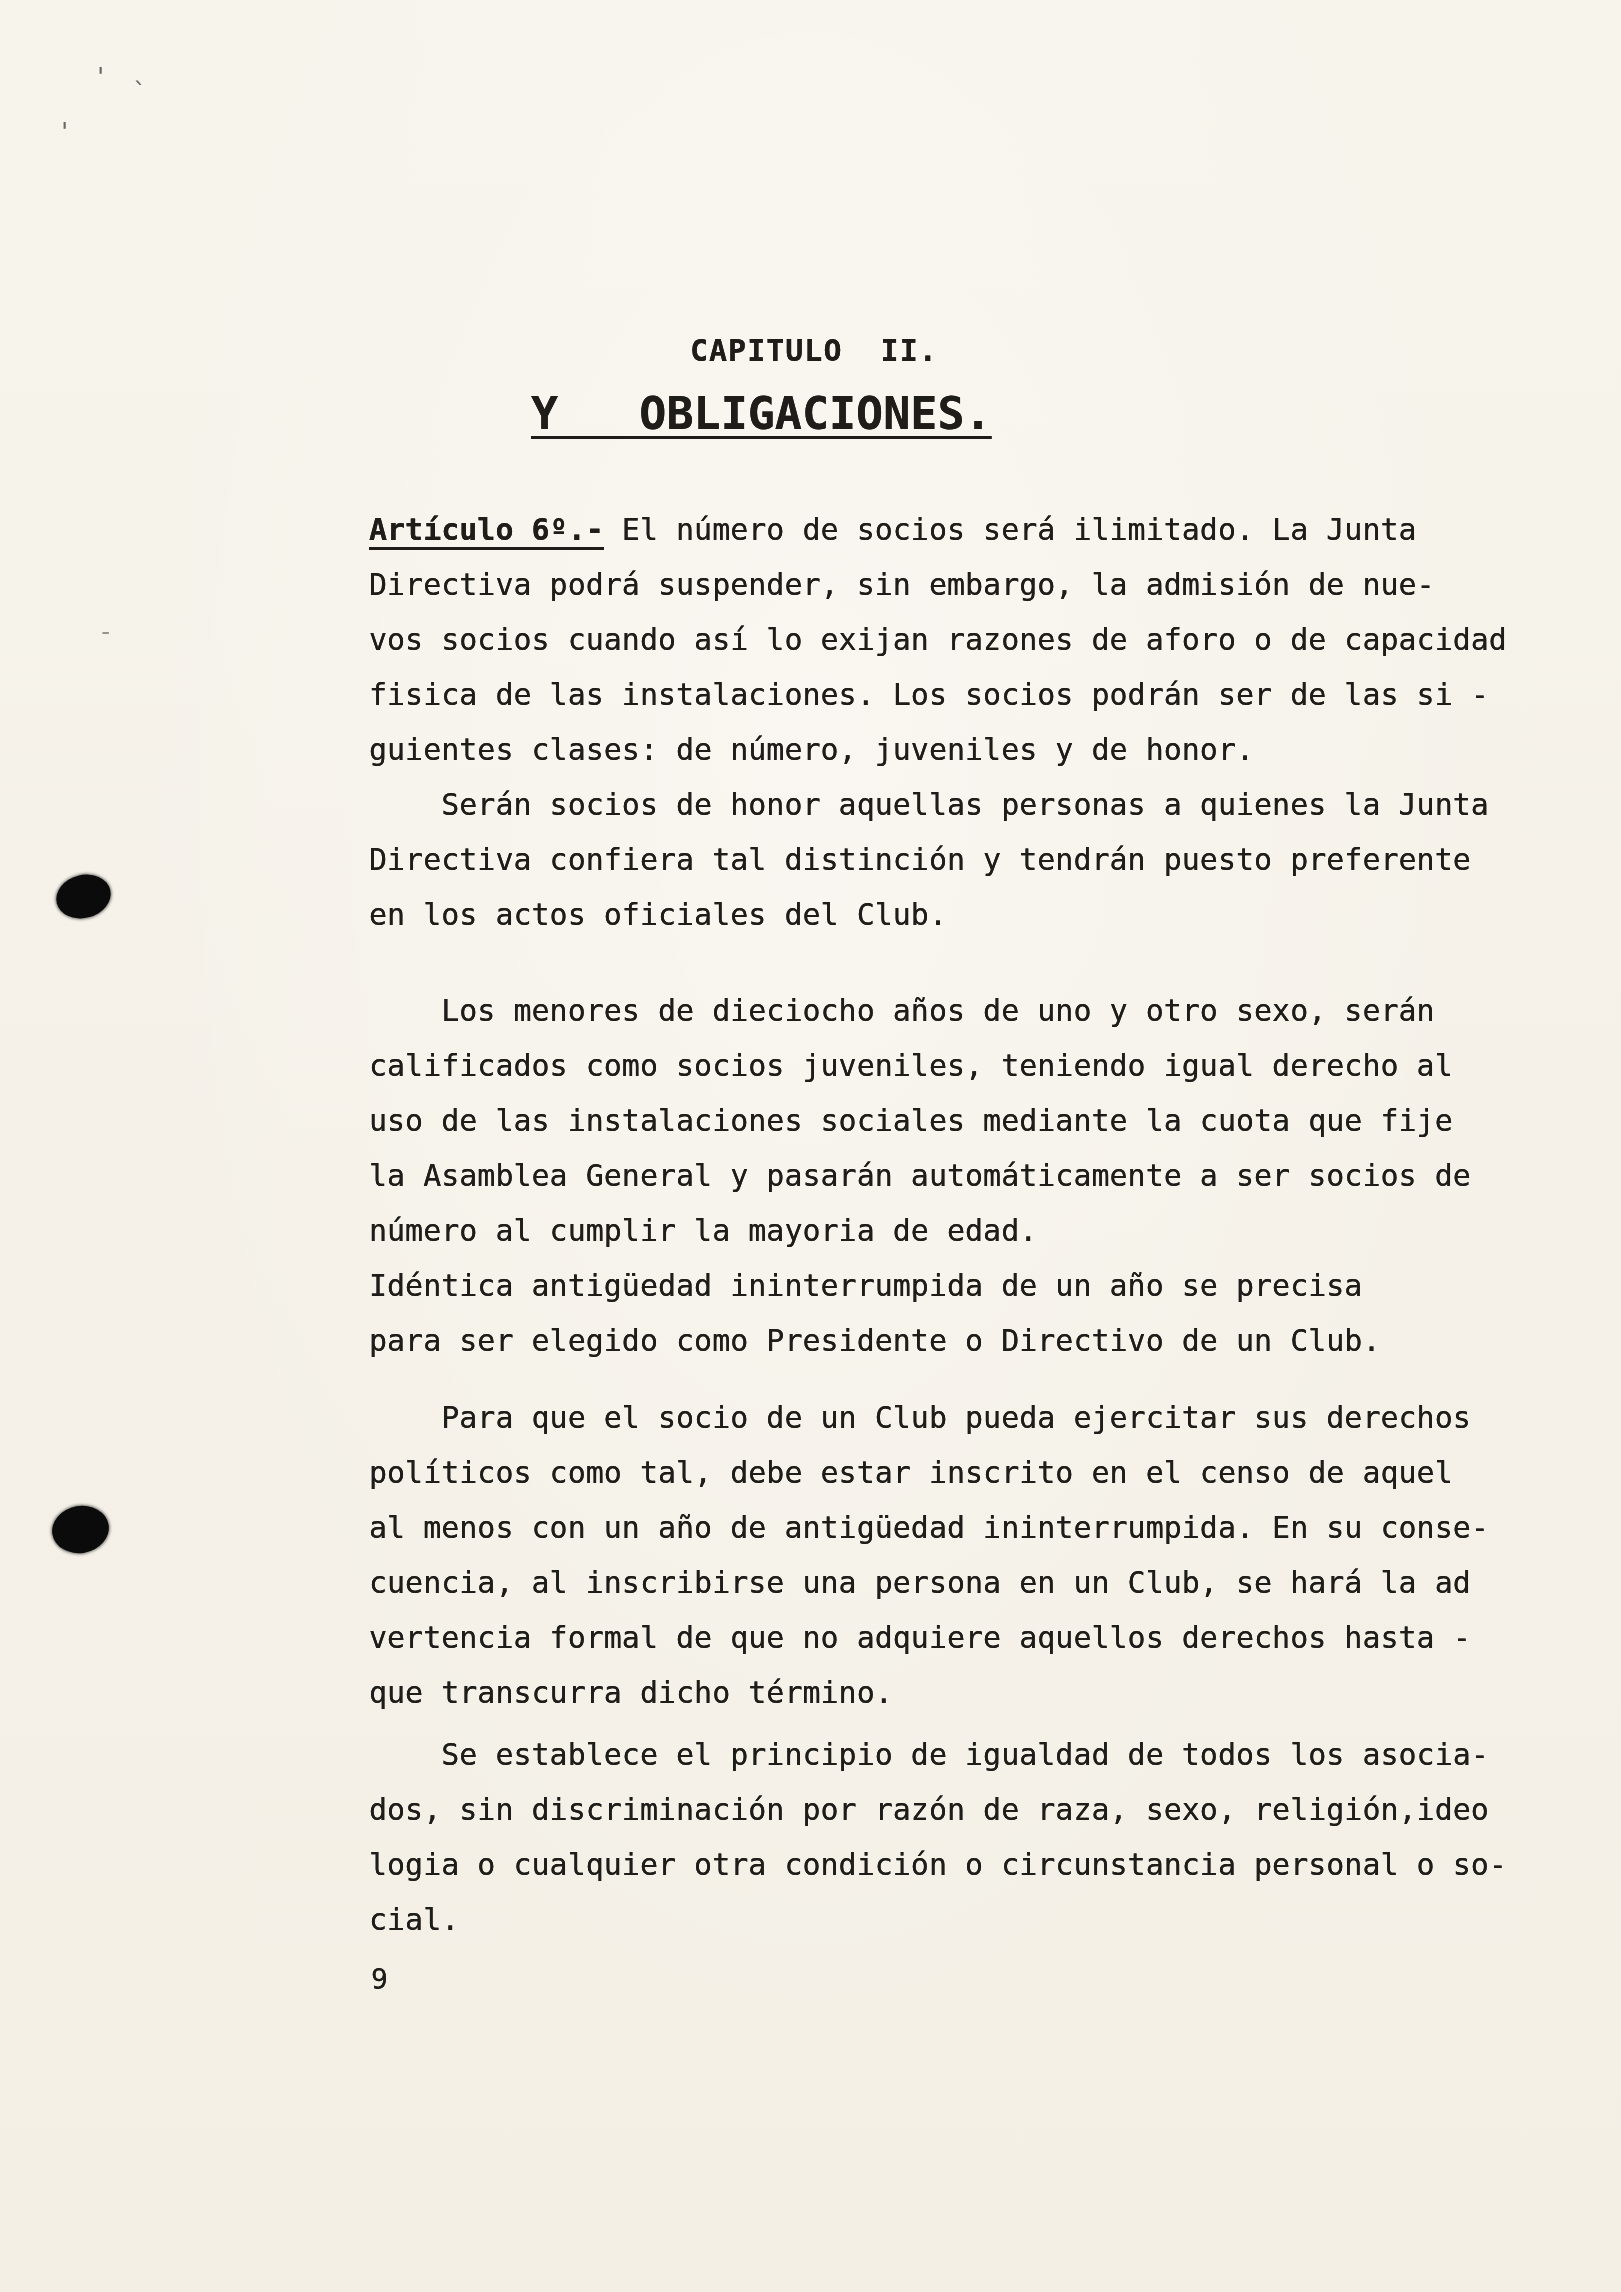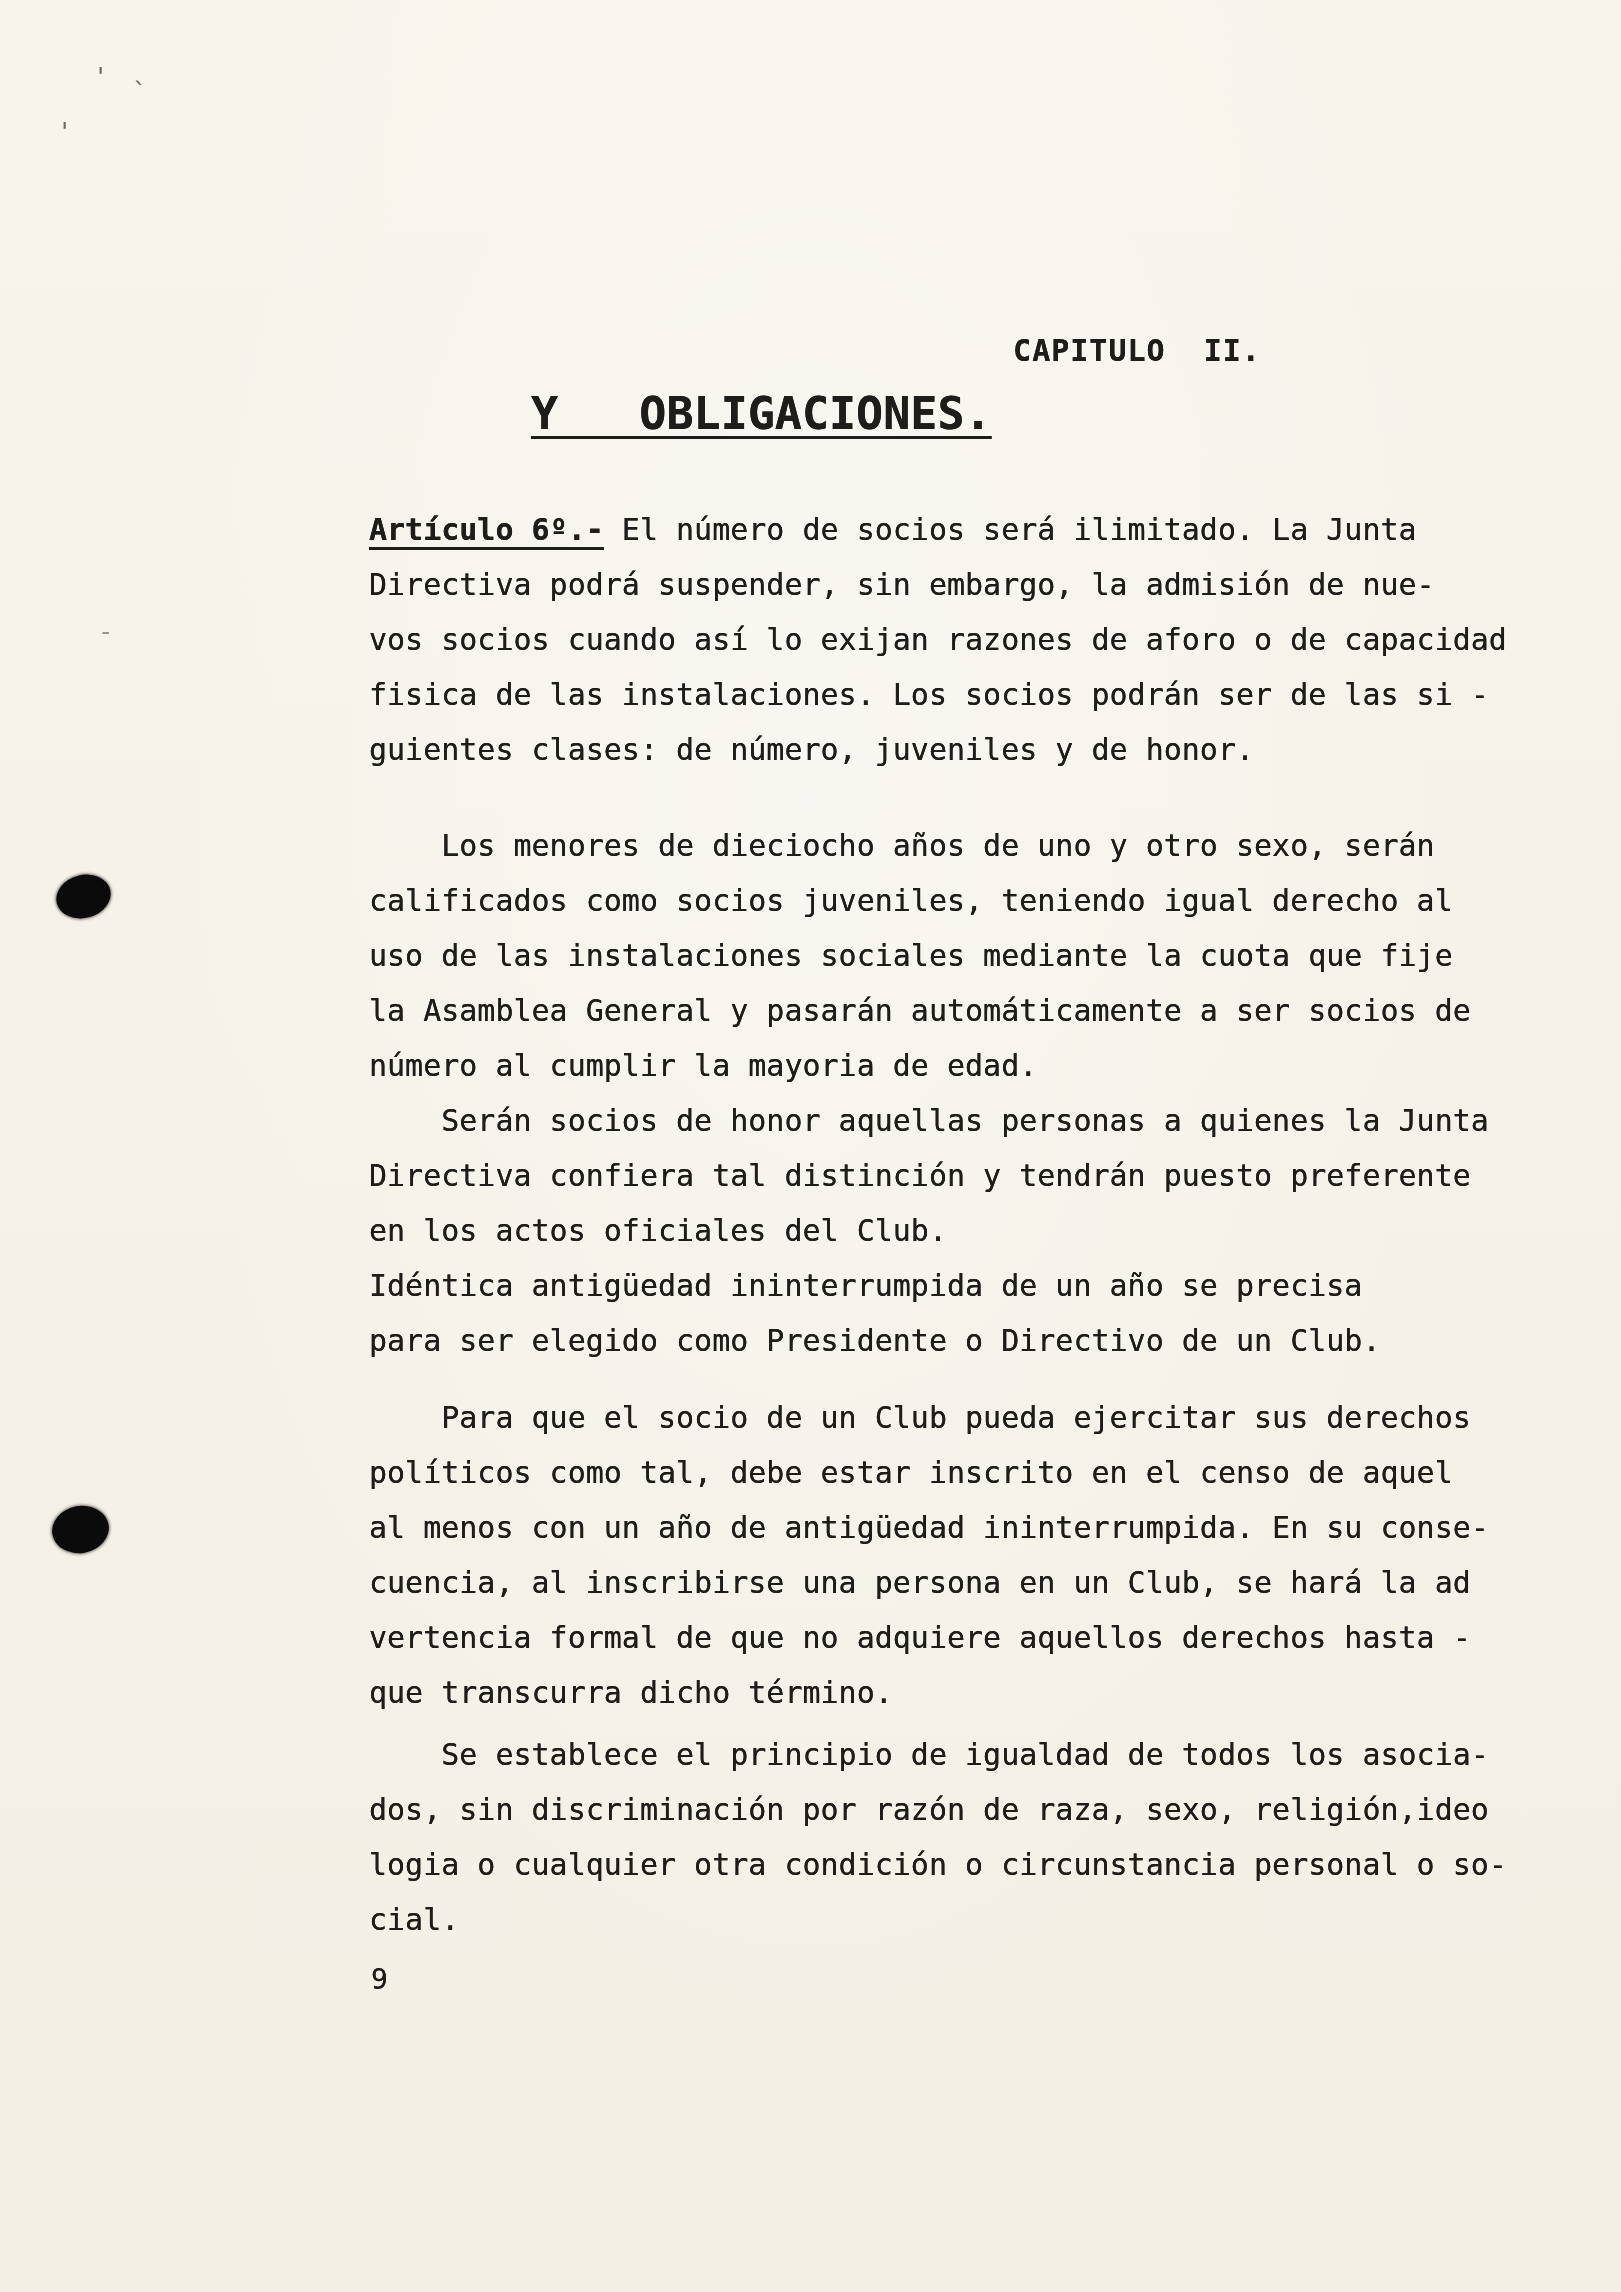--- a/index.html
+++ b/index.html
@@ -48,21 +48,20 @@
     line-height: 55px;
     text-shadow: 0 0 0.6px currentColor;
   }
   .chapter-title {
     margin: 0;
     padding-left: 321px;
     font-size: 30px;
     font-weight: 700;
     letter-spacing: 1px;
     white-space: pre-wrap;
-    text-align: center;
   }
   .section-title {
     margin: 33px 0 0 0;
     font-weight: 700;
     white-space: pre-wrap;
   }
   .section-line1 { padding-left: 59px; }
   .section-line2 { padding-left: 162px; }
   .underlined {
     text-decoration: underline;
@@ -116,29 +115,29 @@
 
     <h2 class="section-title section-line2" style="margin-top:8px;"><span class="underlined">Y   OBLIGACIONES.</span></h2>
 
     <p class="para p-art6"><span class="lead">Artículo 6º.-</span><span> El número de socios será ilimitado. La Junta
 Directiva podrá suspender, sin embargo, la admisión de nue-
 vos socios cuando así lo exijan razones de aforo o de capacidad
 fisica de las instalaciones. Los socios podrán ser de las si -
 guientes clases: de número, juveniles y de honor.</span></p>
 
 
+    <p class="para p-honor"><span>    Serán socios de honor aquellas personas a quienes la Junta
+Directiva confiera tal distinción y tendrán puesto preferente
+en los actos oficiales del Club.</span></p>
+
     <p class="para p-juveniles"><span>    Los menores de dieciocho años de uno y otro sexo, serán
 calificados como socios juveniles, teniendo igual derecho al
 uso de las instalaciones sociales mediante la cuota que fije
 la Asamblea General y pasarán automáticamente a ser socios de
 número al cumplir la mayoria de edad.</span></p>
-
-    <p class="para p-honor"><span>    Serán socios de honor aquellas personas a quienes la Junta
-Directiva confiera tal distinción y tendrán puesto preferente
-en los actos oficiales del Club.</span></p>
 
     <p class="para p-antiguedad"><span>Idéntica antigüedad ininterrumpida de un año se precisa
 para ser elegido como Presidente o Directivo de un Club.</span></p>
 
     <p class="para p-derechos"><span>    Para que el socio de un Club pueda ejercitar sus derechos
 políticos como tal, debe estar inscrito en el censo de aquel
 al menos con un año de antigüedad ininterrumpida. En su conse-
 cuencia, al inscribirse una persona en un Club, se hará la ad
 vertencia formal de que no adquiere aquellos derechos hasta -
 que transcurra dicho término.</span></p>

